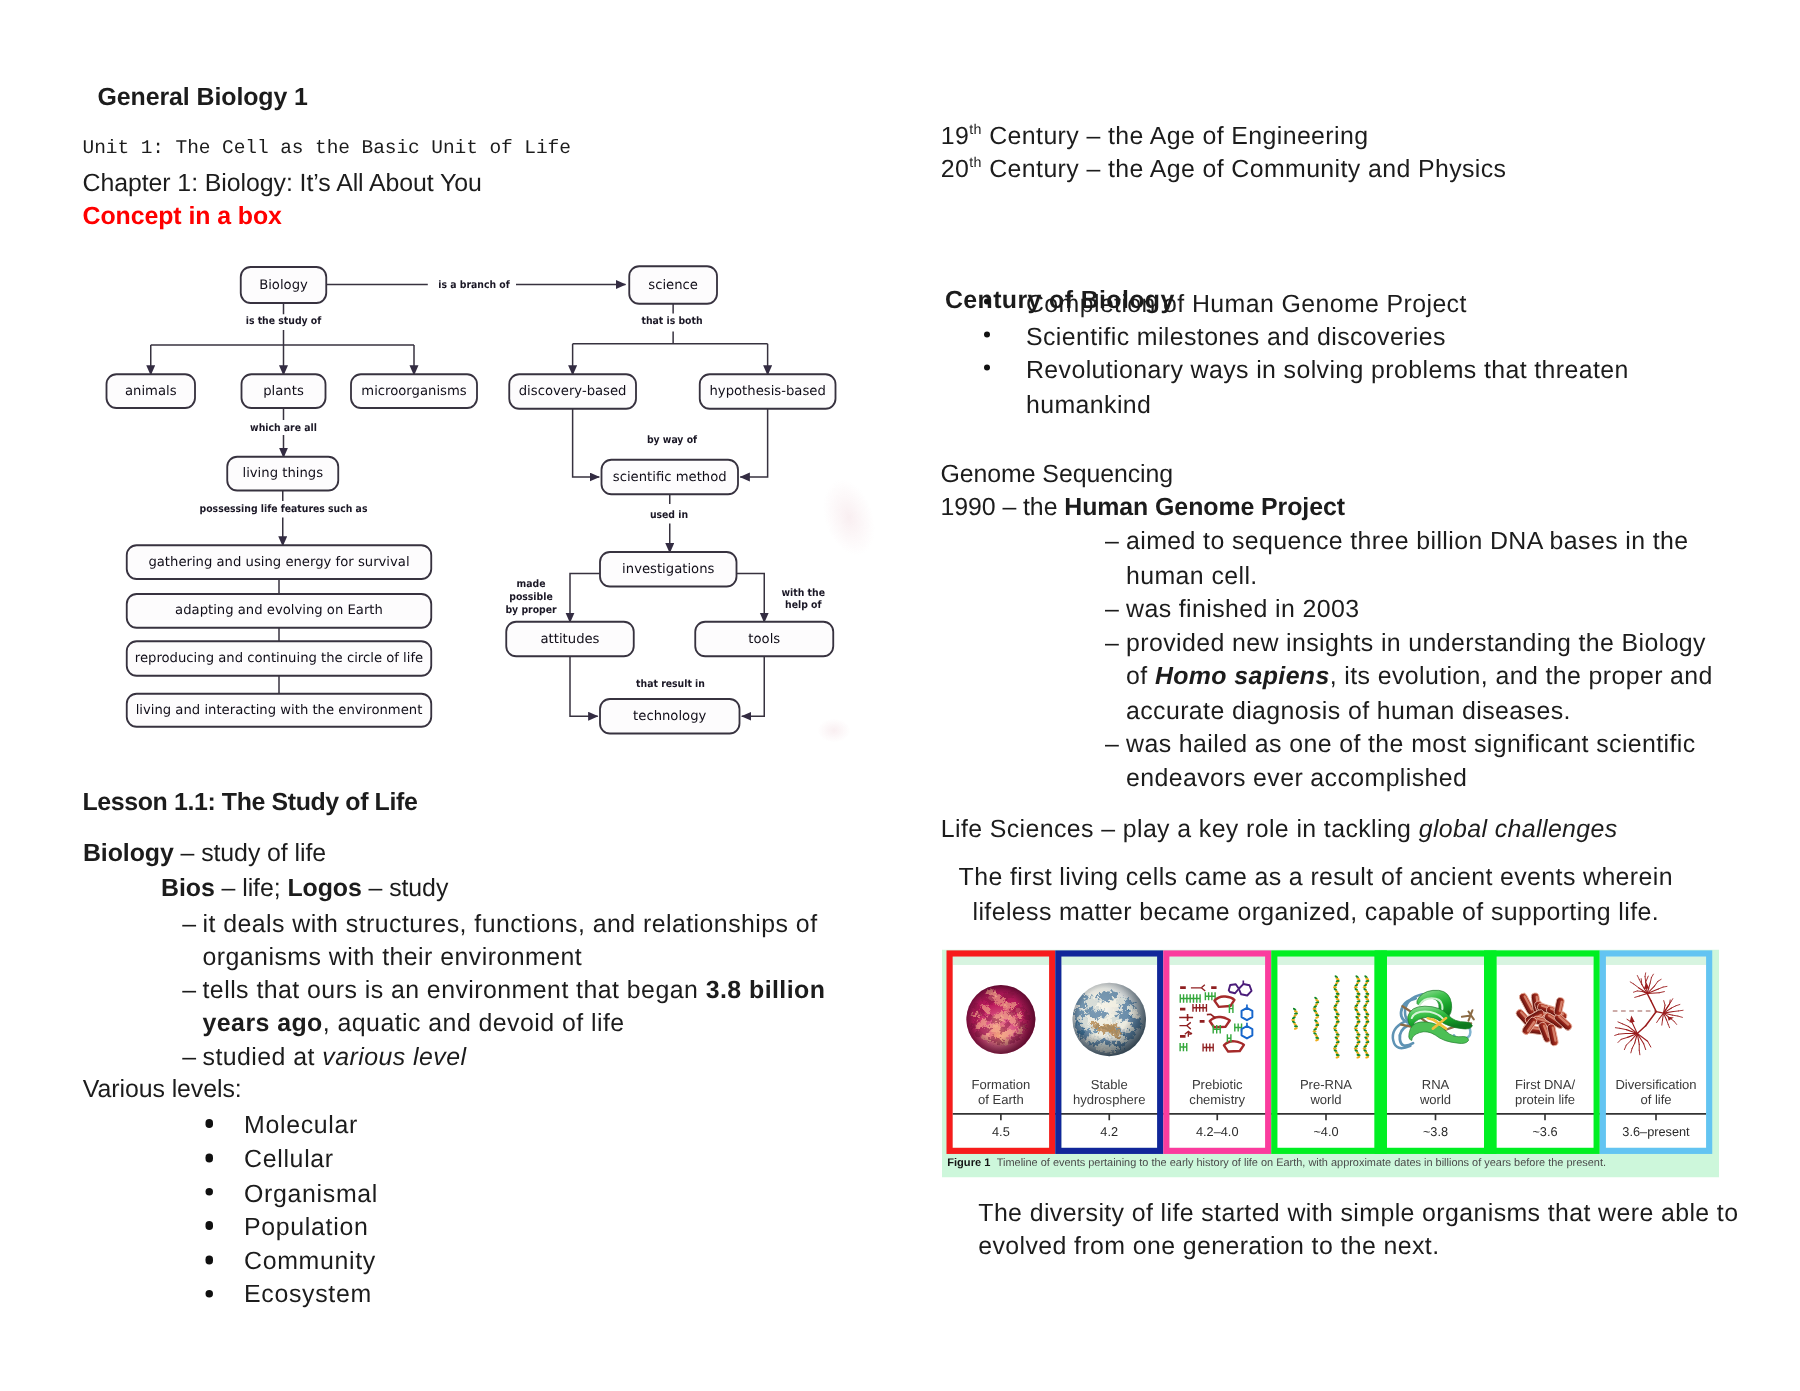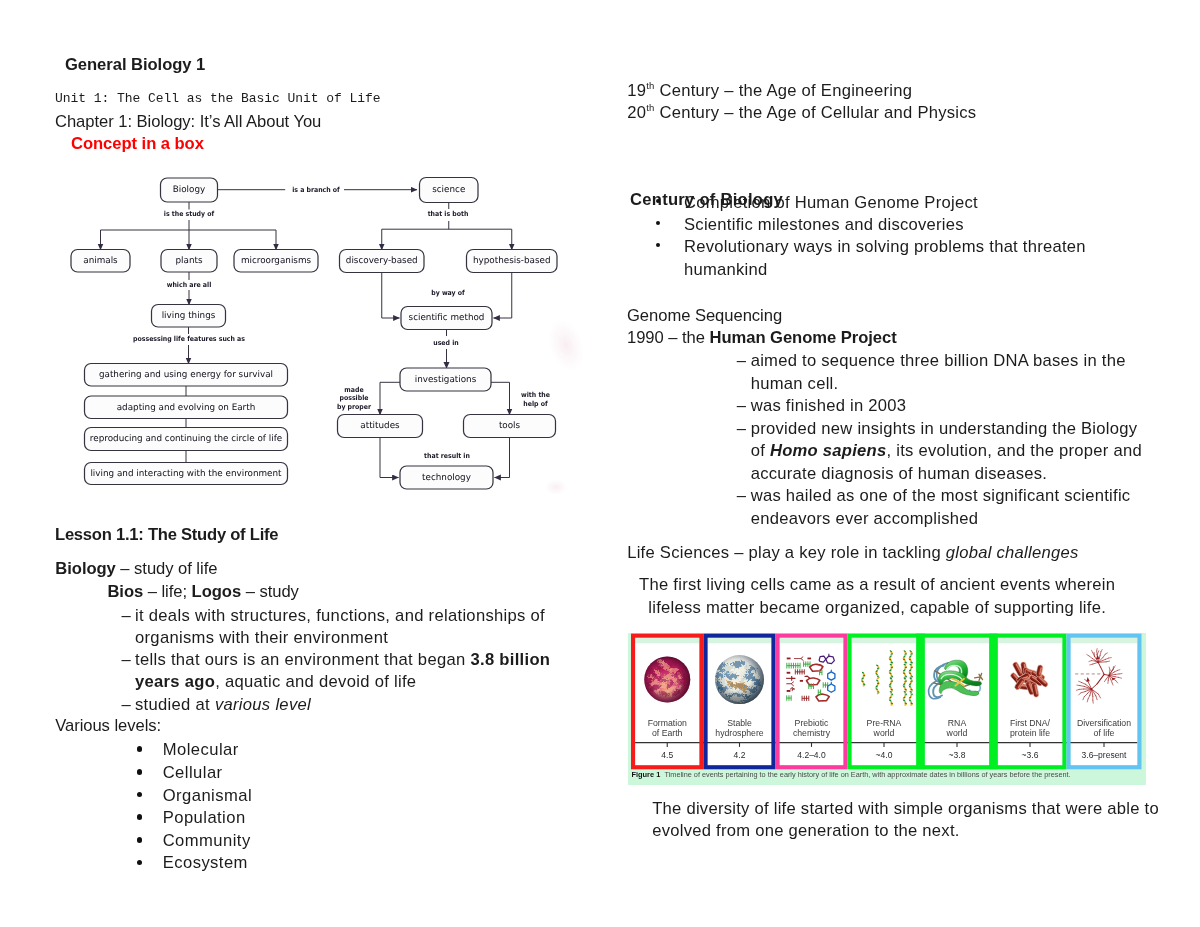--- a/index.html
+++ b/index.html
@@ -5,21 +5,21 @@
   html,body{margin:0;padding:0;}
   body{width:1200px;height:927px;background:#ffffff;font-family:"Liberation Sans",sans-serif;color:#1c1c1c;overflow:hidden;}
   *{-webkit-font-smoothing:antialiased;}
   .page{position:relative;width:1200px;height:927px;transform:translateZ(0);}
   .col-left{position:absolute;left:55px;top:0;width:560px;}
   .col-right{position:absolute;left:627px;top:0;width:535px;}
 
   .doc-title{position:absolute;left:10px;top:55px;font-size:16.6px;font-weight:bold;letter-spacing:-0.05px;}
   .unit-line{position:absolute;left:0;top:91px;font-size:13px;letter-spacing:-0.05px;font-family:Liberation Mono, monospace;}
   .chapter-line{position:absolute;left:0;top:112px;font-size:16.6px;letter-spacing:-0.05px;}
-  .concept-line{position:absolute;left:16px;top:134px;font-size:16.6px;font-weight:bold;letter-spacing:-0.05px;}
+  .concept-line{position:absolute;left:0;top:134px;font-size:16.6px;font-weight:bold;letter-spacing:-0.05px;}
 
   
   .cmap{position:absolute;left:-55px;top:0px;width:600px;height:520px;transform:translateZ(0);}
   .cmap svg{display:block;}
   .cm-box{fill:#fdfcfd;stroke:#37323f;stroke-width:1.22;}
   .cm-label{font-family:"DejaVu Sans",sans-serif;font-size:8.8px;fill:#100d18;text-anchor:middle;dominant-baseline:central;-webkit-font-smoothing:antialiased;text-rendering:geometricPrecision;}
   .cm-conn{font-family:"DejaVu Sans Condensed",sans-serif;font-size:6.9px;font-weight:bold;fill:#1a1725;text-anchor:middle;dominant-baseline:central;}
   .cm-line{stroke:#37323f;stroke-width:1.0;fill:none;}
 
   .lesson-head{position:absolute;left:0;top:525px;font-size:16.6px;font-weight:bold;letter-spacing:-0.25px;}
@@ -175,21 +175,21 @@
         <div class="level-item"><span class="bullet">•</span><span>Cellular</span></div>
         <div class="level-item"><span class="bullet">•</span><span>Organismal</span></div>
         <div class="level-item"><span class="bullet">•</span><span>Population</span></div>
         <div class="level-item"><span class="bullet">•</span><span>Community</span></div>
         <div class="level-item"><span class="bullet">•</span><span>Ecosystem</span></div>
       </div>
   </div>
   <div class="col-right">
     <div class="r-century" id="centurylines">
         <div><span>19</span><sup>th</sup><span> Century – the Age of Engineering</span></div>
-        <div><span>20</span><sup>th</sup><span> Century – the Age of Cellular and Physics</span></div>
+        <div><span>20</span><sup>th</sup><span> Century – the Age of Community and Physics</span></div>
       </div>
     <div class="r-cob">Century of Biology</div>
     <div class="r-bullets" id="rbullets">
         <div class="r-bullet"><span class="bullet">•</span><span>Completion of Human Genome Project</span></div>
         <div class="r-bullet"><span class="bullet">•</span><span>Scientific milestones and discoveries</span></div>
         <div class="r-bullet"><span class="bullet">•</span><span>Revolutionary ways in solving problems that threaten humankind</span></div>
       </div>
     <div class="r-gs">Genome Sequencing</div>
     <div class="r-hgp"><span>1990 – the </span><b>Human Genome Project</b></div>
     <div class="r-hgp-list" id="rhgplist">

